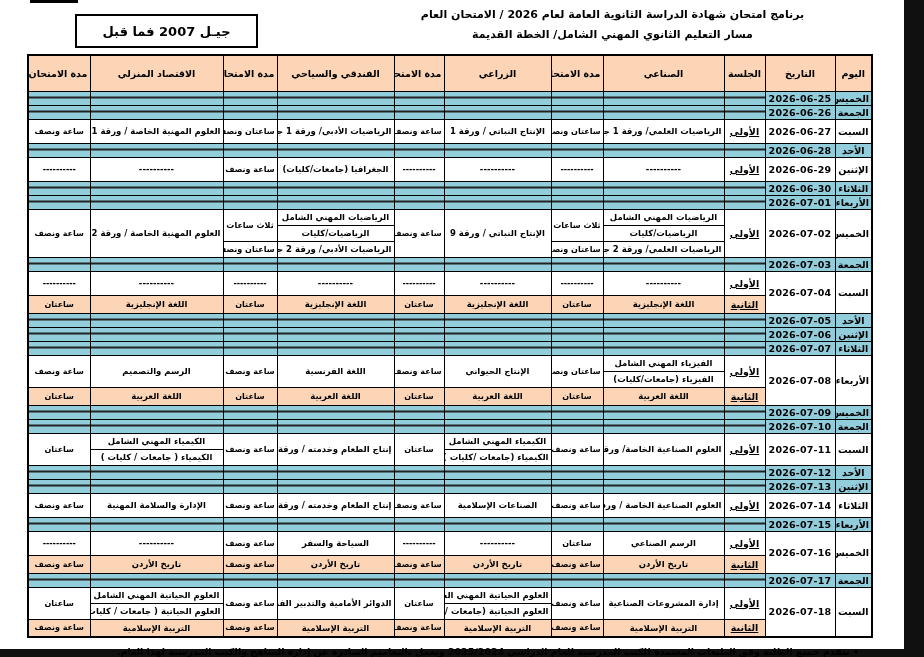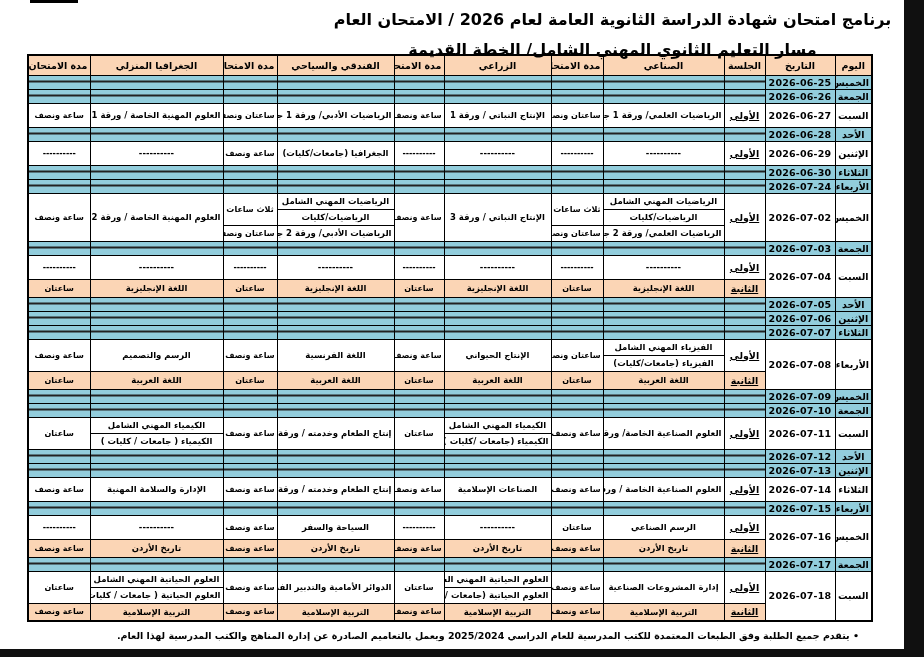--- a/index.html
+++ b/index.html
@@ -14,39 +14,39 @@
   }
   .page {
     position:absolute; left:0; top:0;
     width:904px; height:649px;
     background:#ffffff;
   }
   .scan-mark { position:absolute; left:30px; top:0; width:48px; height:3px; background:#000; }
   .header-area { position:relative; height:53px; }
   .titles {
     position:absolute; top:5px; left:330px; width:565px;
-    text-align:center; font-size:16px; line-height:1.85;
+    text-align:center; font-size:11px; line-height:1.85;
   }
   .gen-box {
     position:absolute; top:14px; left:75px; width:183px; height:34px;
     border:2px solid #000; background:#fff;
     display:flex; align-items:center; justify-content:center;
     font-size:13px;
   }
   table.schedule {
     border-collapse:collapse; table-layout:fixed;
     width:844px; margin-right:31px; margin-top:1px;
     border:2px solid var(--border);
   }
   th, td {
     border:1px solid var(--border);
     text-align:center; vertical-align:middle;
     padding:0 2px; overflow:hidden;
   }
-  th { background:var(--peach); font-size:9.5px; height:20px; white-space:nowrap; }
+  th { background:var(--peach); font-size:9.5px; height:36px; white-space:nowrap; }
   td.white { background:#fff; }
   td.orange { background:var(--peach); }
   td.blue { background-color:var(--blue); }
   td.strike {
     background-image:linear-gradient(to bottom,
       transparent calc(50% - 1px),
       var(--line) calc(50% - 1px),
       var(--line) calc(50% + 1px),
       transparent calc(50% + 1px));
   }
@@ -68,20 +68,21 @@
 <body>
 
 <div class="page" dir="rtl">
   <div class="scan-mark"></div>
 
   <div class="header-area">
     <div class="titles">
       <div>برنامج امتحان شهادة الدراسة الثانوية العامة لعام 2026 / الامتحان العام</div>
       <div>مسار التعليم الثانوي المهني الشامل/ الخطة القديمة</div>
     </div>
+    <div class="gen-box">جيـل 2007 فما قبل</div>
   </div>
 
   <table class="schedule">
     <colgroup>
       <col style="width:37px">
         <col style="width:70px">
         <col style="width:41px">
       <col style="width:121px">
         <col style="width:52px">
       <col style="width:107px">
@@ -95,21 +96,21 @@
       <tr>
         <th>اليوم</th>
         <th>التاريخ</th>
         <th>الجلسة</th>
         <th>الصناعي</th>
         <th>مدة الامتحان</th>
         <th>الزراعي</th>
         <th>مدة الامتحان</th>
         <th>الفندقي والسياحي</th>
         <th>مدة الامتحان</th>
-        <th>الجغرافيا المنزلي</th>
+        <th>الاقتصاد المنزلي</th>
         <th>مدة الامتحان</th>
       </tr>
     </thead>
     <tbody>
         <tr class="empty-row">
           <td class="blue day">الخميس</td>
           <td class="blue date">2026-06-25</td>
           <td class="blue strike"></td>
           <td class="blue strike"></td>
           <td class="blue strike"></td>
@@ -180,38 +181,38 @@
           <td class="blue strike"></td>
           <td class="blue strike"></td>
           <td class="blue strike"></td>
           <td class="blue strike"></td>
           <td class="blue strike"></td>
           <td class="blue strike"></td>
           <td class="blue strike"></td>
         </tr>
         <tr class="empty-row">
           <td class="blue day">الأربعاء</td>
-          <td class="blue date">2026-07-24</td>
+          <td class="blue date">2026-07-01</td>
           <td class="blue strike"></td>
           <td class="blue strike"></td>
           <td class="blue strike"></td>
           <td class="blue strike"></td>
           <td class="blue strike"></td>
           <td class="blue strike"></td>
           <td class="blue strike"></td>
           <td class="blue strike"></td>
           <td class="blue strike"></td>
         </tr>
         <tr class="sub-row">
           <td class="white day" rowspan="3">الخميس</td>
           <td class="white date" rowspan="3">2026-07-02</td>
           <td class="white session" rowspan="3">الأولى</td>
           <td class="white subj">الرياضيات المهني الشامل</td>
           <td class="white dur" rowspan="2">ثلاث ساعات</td>
-          <td class="white subj" rowspan="3">الإنتاج النباتي / ورقة 3</td>
+          <td class="white subj" rowspan="3">الإنتاج النباتي / ورقة 9</td>
           <td class="white dur" rowspan="3">ساعة ونصف</td>
           <td class="white subj">الرياضيات المهني الشامل</td>
           <td class="white dur" rowspan="2">ثلاث ساعات</td>
           <td class="white subj" rowspan="3">العلوم المهنية الخاصة / ورقة 2</td>
           <td class="white dur" rowspan="3">ساعة ونصف</td>
         </tr>
         <tr class="sub-row">
           <td class="white subj">الرياضيات/كليات</td>
           <td class="white subj">الرياضيات/كليات</td>
         </tr>

